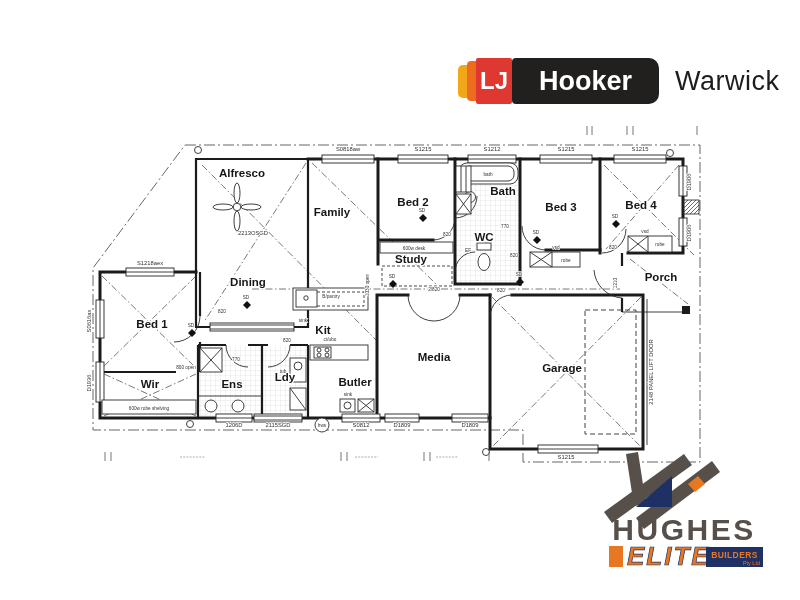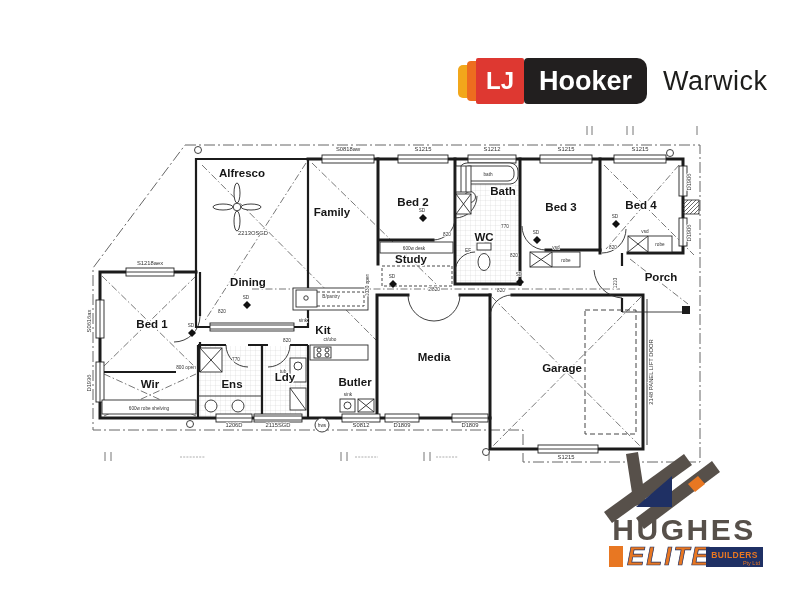--- a/index.html
+++ b/index.html
@@ -2,24 +2,24 @@
 <html style="--lj_yellow: #F2A71B; --lj_orange: #ED6D1F; --lj_red: #DE3831; --lj_dark: #221F1F; --hughes_orange: #E87722; --hughes_navy: #1F3064; --hughes_gray: #57504A;"><head>
 <meta charset="utf-8">
 <style>
   html,body{margin:0;padding:0;background:#fff;}
   .canvas{position:relative;width:800px;height:600px;background:#fff;overflow:hidden;
           font-family:"Liberation Sans",sans-serif;}
   
   .lj-logo{position:absolute;left:458px;top:58px;display:flex;align-items:center;height:46px;}
   .lj-stripe1{width:9px;height:33px;background:var(--lj_yellow);border-radius:5px 0 0 5px;}
   .lj-stripe2{width:9px;height:40px;background:var(--lj_orange);border-radius:4px 0 0 4px;}
-  .lj-red{width:48px;height:46px;background:var(--lj_red);color:#fff;font-weight:bold;font-size:24px;
+  .lj-red{width:36px;height:46px;background:var(--lj_red);color:#fff;font-weight:bold;font-size:24px;
           display:flex;align-items:center;justify-content:center;border-radius:2px;}
   .lj-dark{height:46px;background:var(--lj_dark);color:#fff;font-weight:bold;font-size:27px;
-           display:flex;align-items:center;padding:0 15px;border-radius:4px 10px 10px 4px;}
+           display:flex;align-items:center;padding:0 27px;border-radius:4px 10px 10px 4px;}
   .lj-office{margin-left:16px;font-size:27px;font-weight:normal;color:#1d1d1b;letter-spacing:.5px;}
   
   .hughes{position:absolute;left:596px;top:450px;}
   
   .plan{position:absolute;left:0;top:0;}
   .wall{stroke:#1b1b1b;stroke-width:3;fill:none;stroke-linecap:square;}
   .wall2{stroke:#1b1b1b;stroke-width:2.2;fill:none;}
   .thin{stroke:#2a2a2a;stroke-width:0.9;fill:none;}
   .thinw{stroke:#2a2a2a;stroke-width:0.9;fill:#fff;}
   .dash{stroke:#555;stroke-width:0.8;fill:none;stroke-dasharray:7 2.5 1.5 2.5;}

